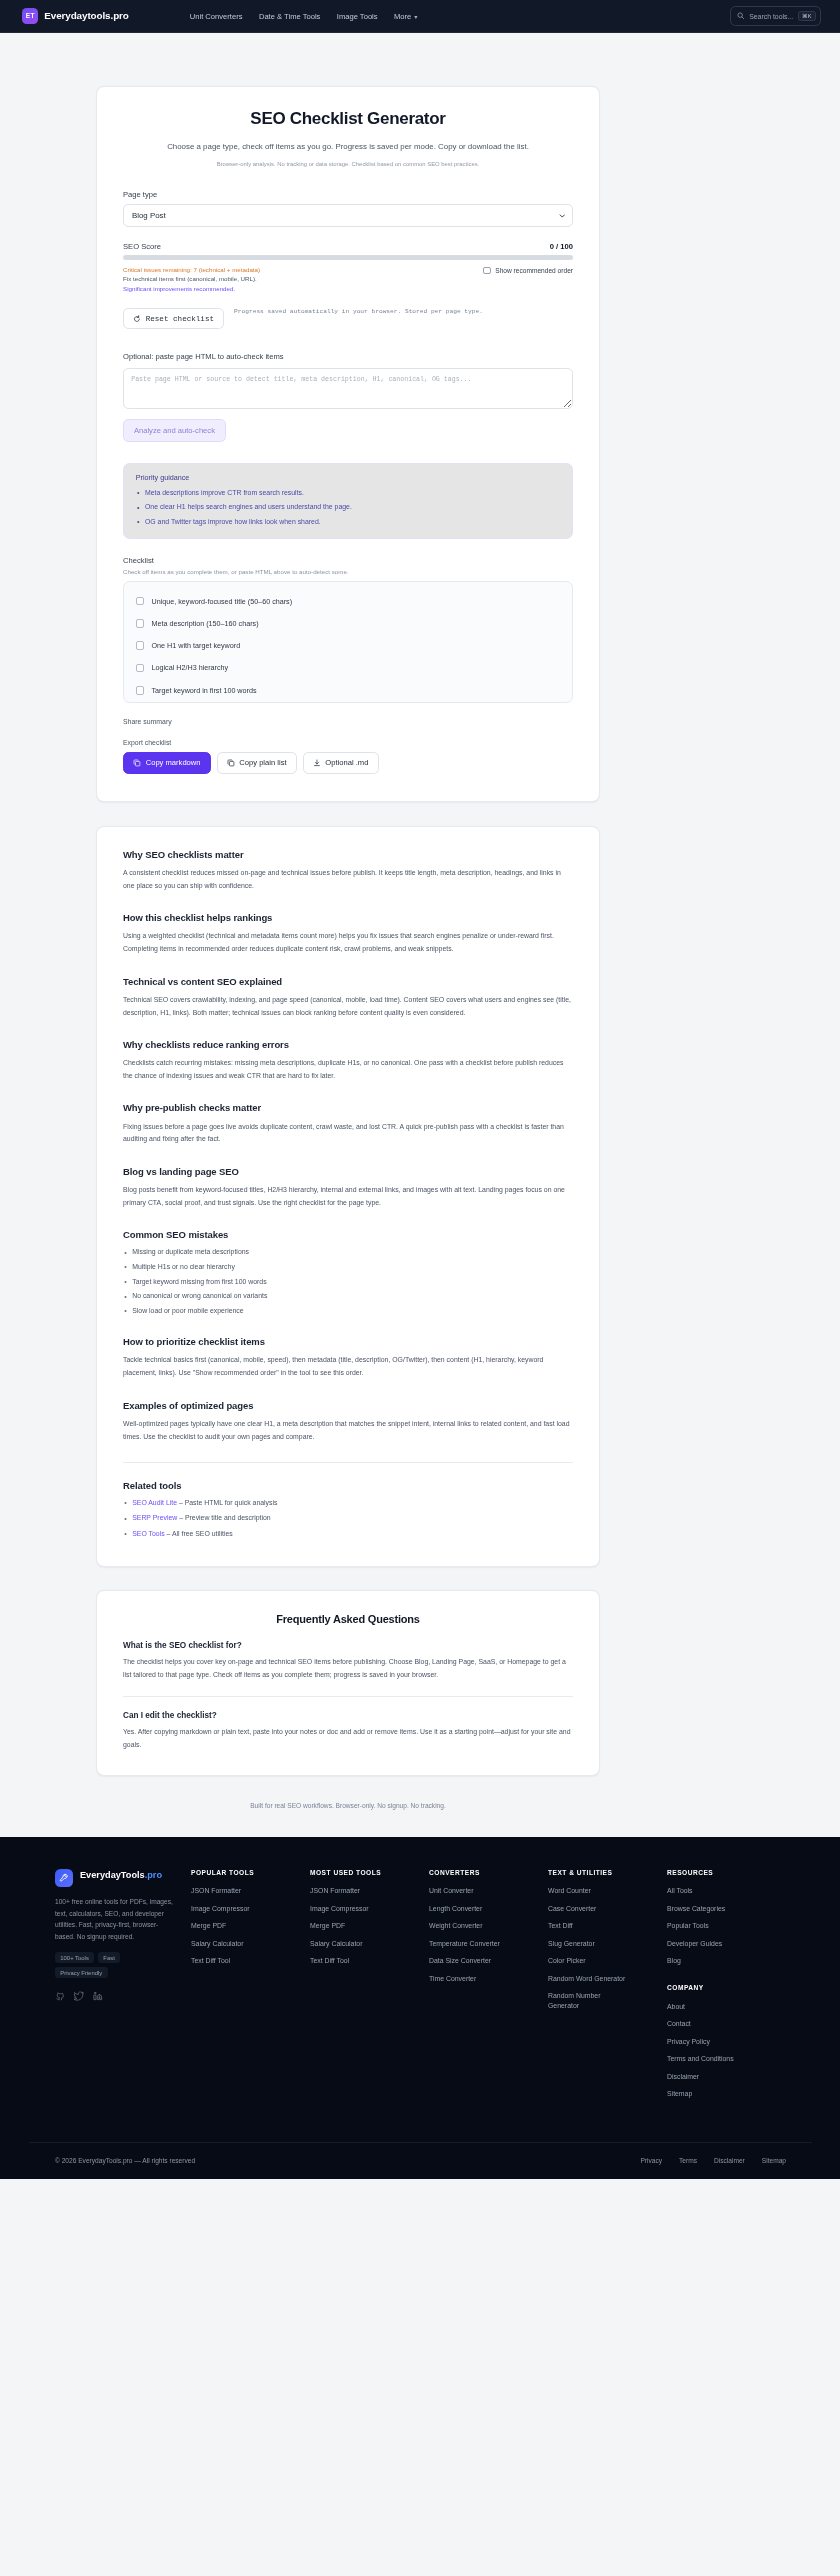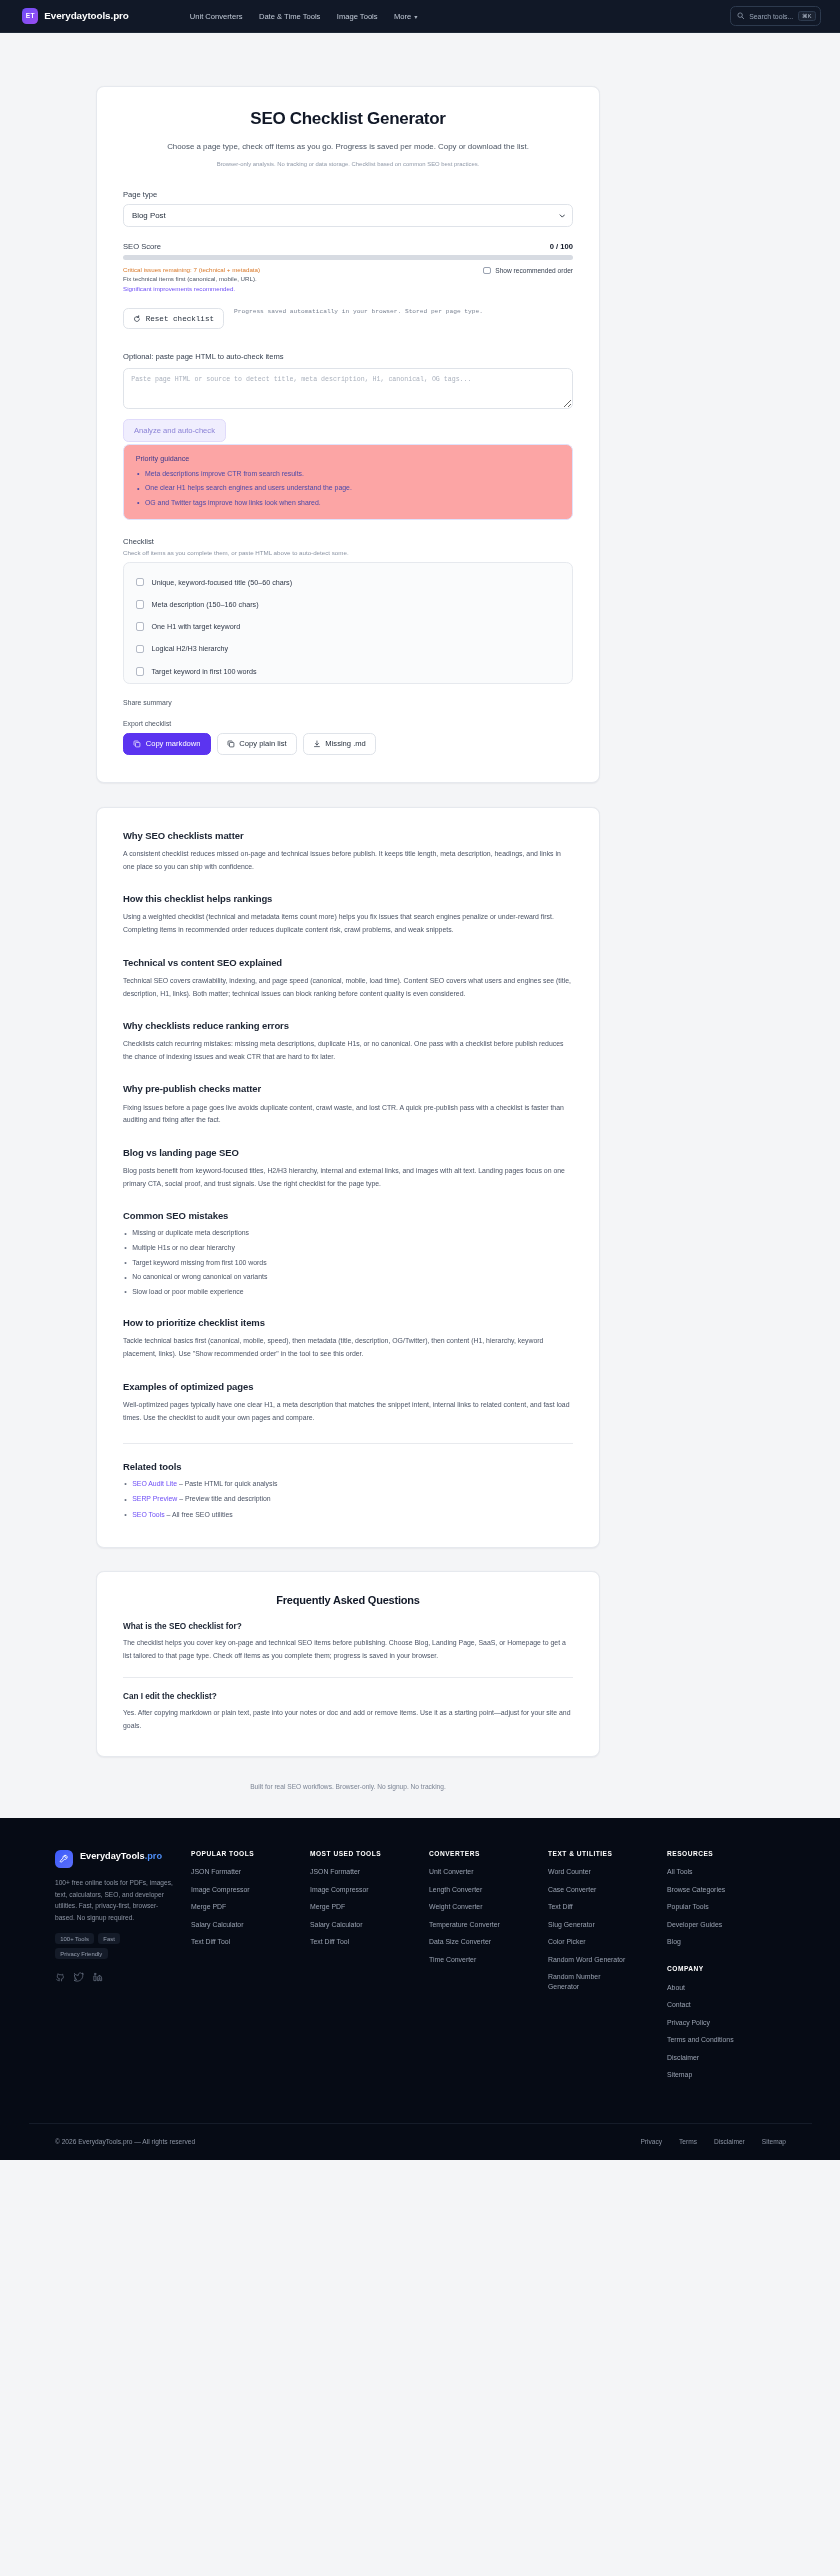--- a/index.html
+++ b/index.html
@@ -129,21 +129,21 @@
     font-size: 6.6px; color: #111827; line-height: 1.6; background: #fff;
   }
   textarea.html-input::placeholder { color: #aab1bd; }
   .btn-analyze {
     margin-top: 7.9px; background: #f0eefe; border: 0.7px solid #e0dbfb;
     color: #8b82d6; padding: 5.9px 9.9px; font-size: 7.6px; border-radius: 5.3px;
     cursor: pointer; font-family: inherit;
   }
 
   .guidance {
-    margin-top: 2px; background: #fca5a5; border: 0.7px solid #dfe2fb;
+    margin-top: 21px; background: #e5e5e5; border: 0.7px solid #dfe2fb;
     border-radius: 6.6px; padding: 9.2px 11.8px 10.5px;
   }
   .guidance-title { font-size: 7.2px; color: #3d3a8c; margin-bottom: 5.9px; }
   .guidance ul { list-style: none; }
   .guidance li {
     font-size: 6.9px; color: #4b49a8; line-height: 1.55;
     padding-left: 9.2px; position: relative; margin-bottom: 3.9px;
   }
   .guidance li:last-child { margin-bottom: 0; }
   .guidance li::before {
@@ -389,21 +389,21 @@
             <path d="M11 3.2A1.6 1.6 0 0 0 9.6 2H3.6A1.6 1.6 0 0 0 2 3.6v6A1.6 1.6 0 0 0 3.2 11"></path>
           </svg>
         <span>Copy plain list</span>
       </button>
       <button class="btn">
         <svg width="7.9" height="7.9" viewBox="0 0 16 16" fill="none" stroke="#1f2937" stroke-width="1.4" stroke-linecap="round" stroke-linejoin="round">
             <line x1="8" y1="2" x2="8" y2="10"></line>
             <polyline points="4.8,7 8,10.2 11.2,7"></polyline>
             <line x1="3" y1="13.4" x2="13" y2="13.4"></line>
           </svg>
-        <span>Missing .md</span>
+        <span>Optional .md</span>
       </button>
     </div>
   </div>
 
   <div class="card card--article">
     <h2 class="sec-title">Why SEO checklists matter</h2>
     <p class="sec-body">A consistent checklist reduces missed on-page and technical issues before publish. It keeps title length, meta description, headings, and links in one place so you can ship with confidence.</p>
 
     <h2 class="sec-title">How this checklist helps rankings</h2>
     <p class="sec-body">Using a weighted checklist (technical and metadata items count more) helps you fix issues that search engines penalize or under-reward first. Completing items in recommended order reduces duplicate content risk, crawl problems, and weak snippets.</p>

